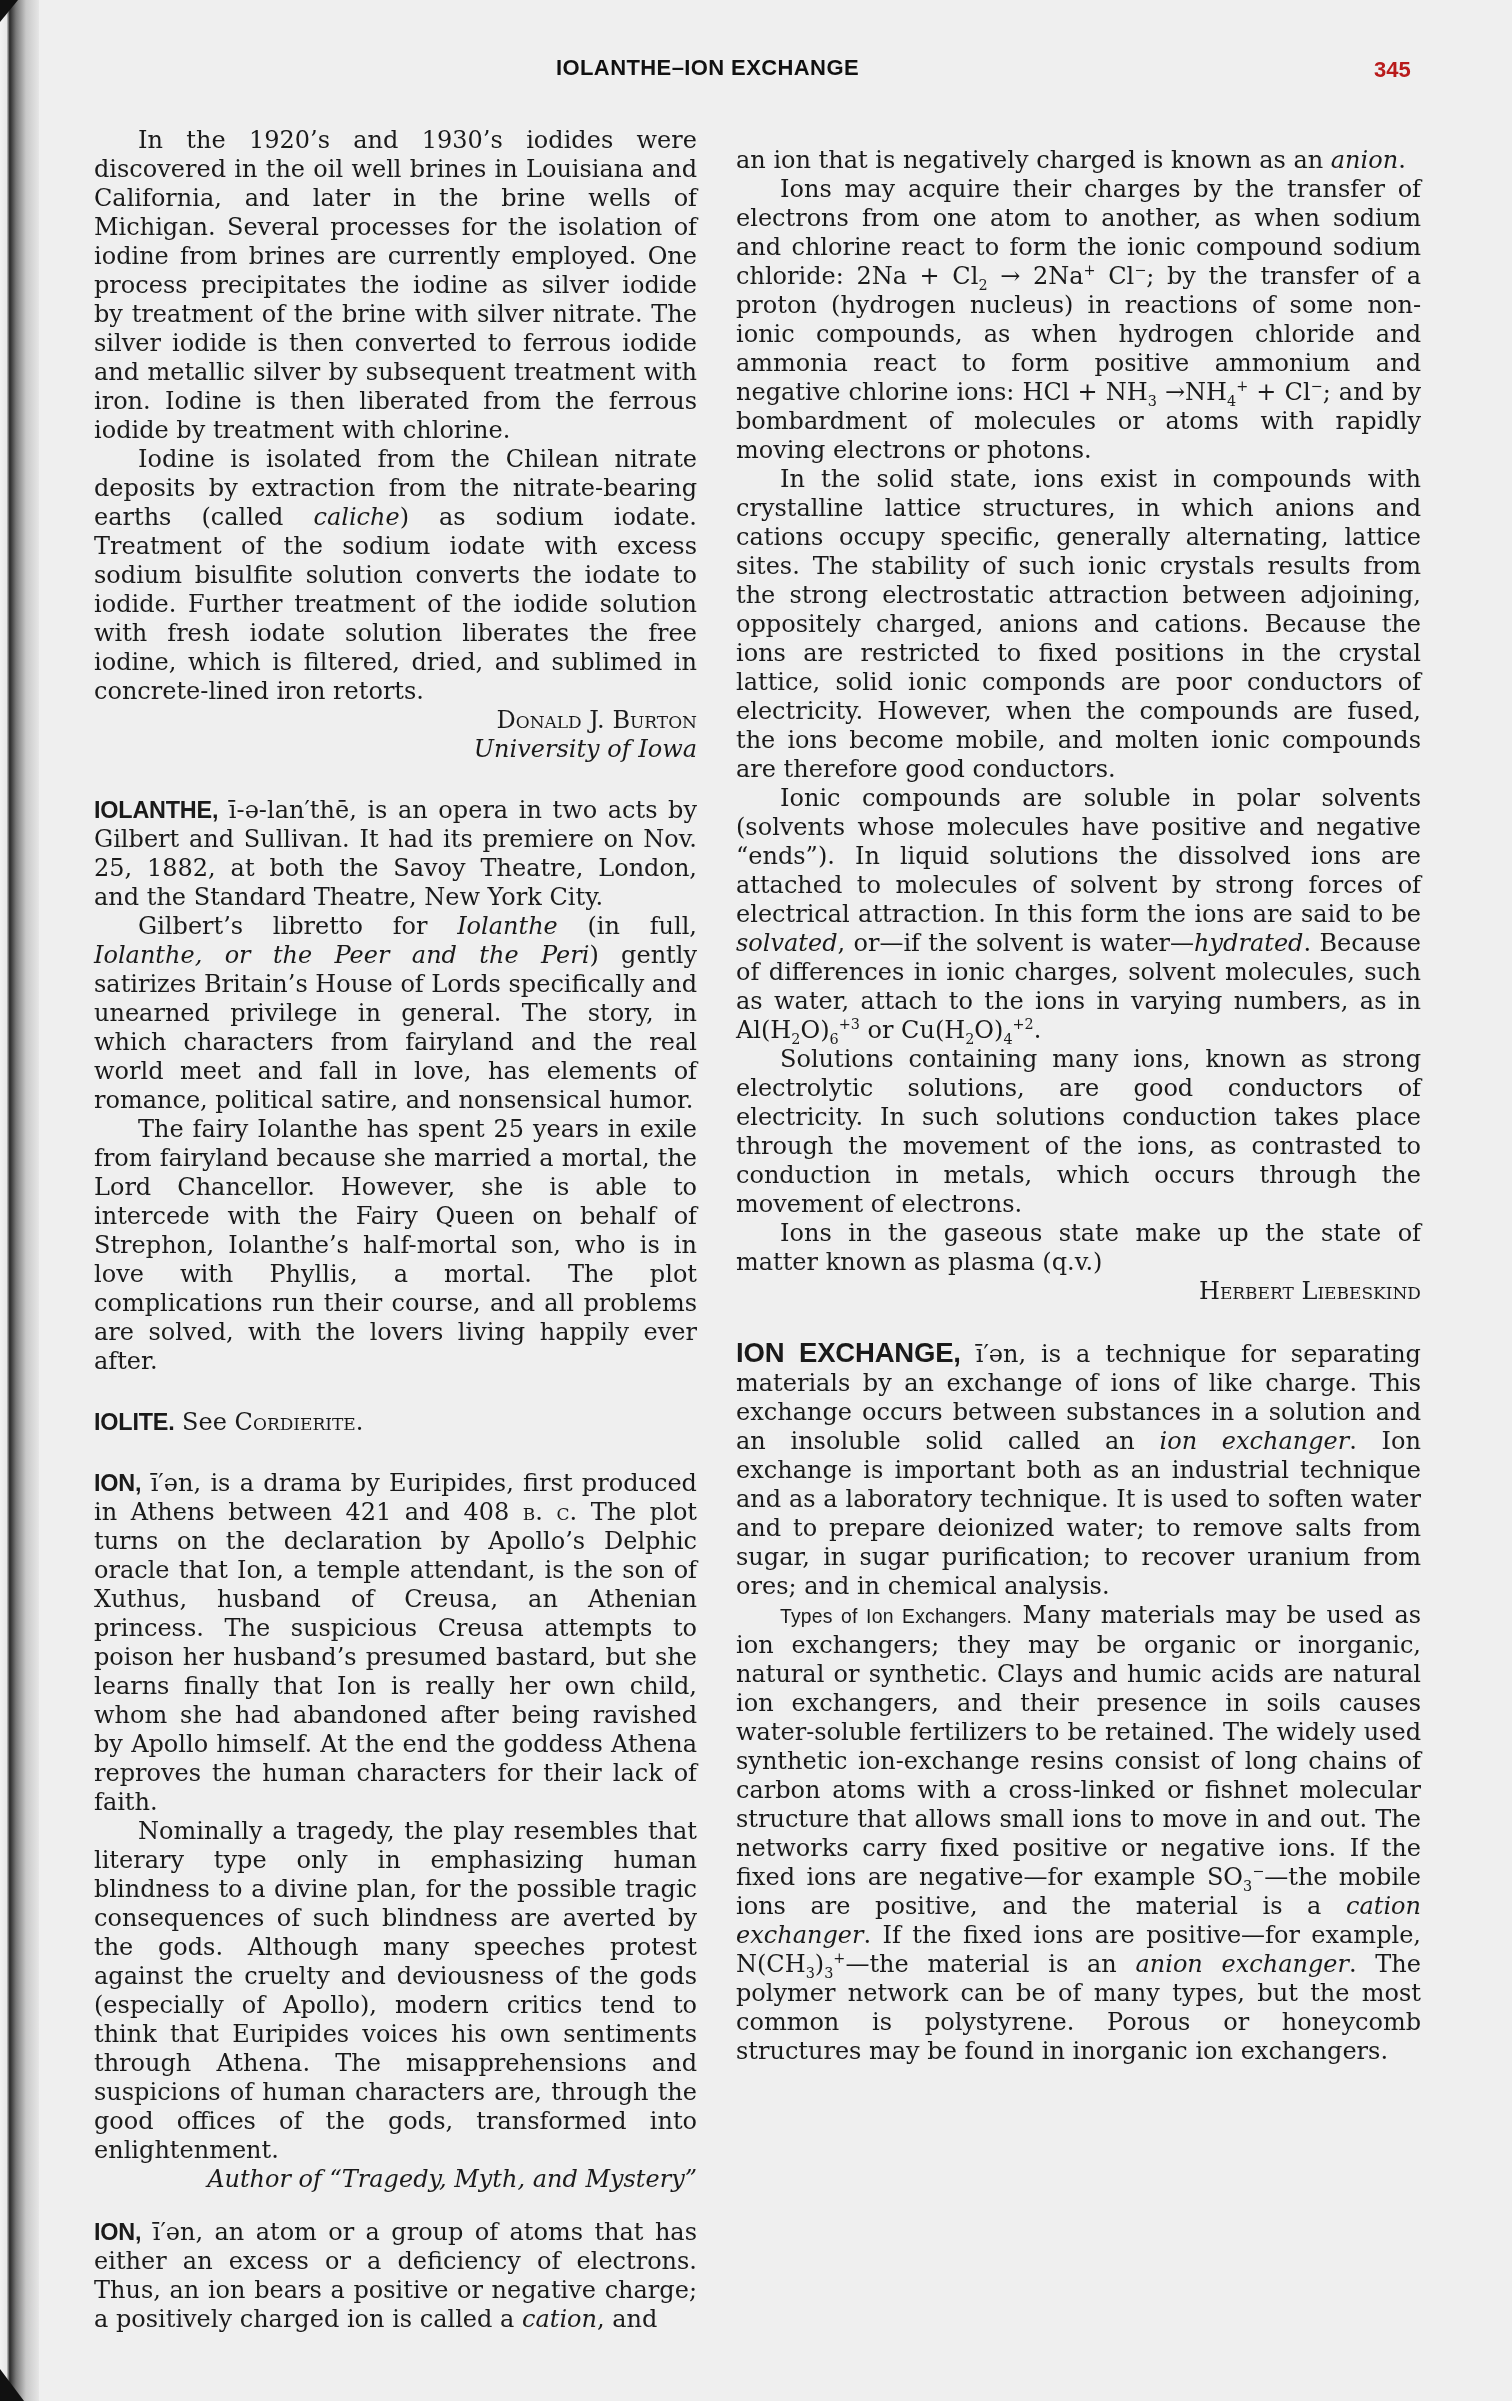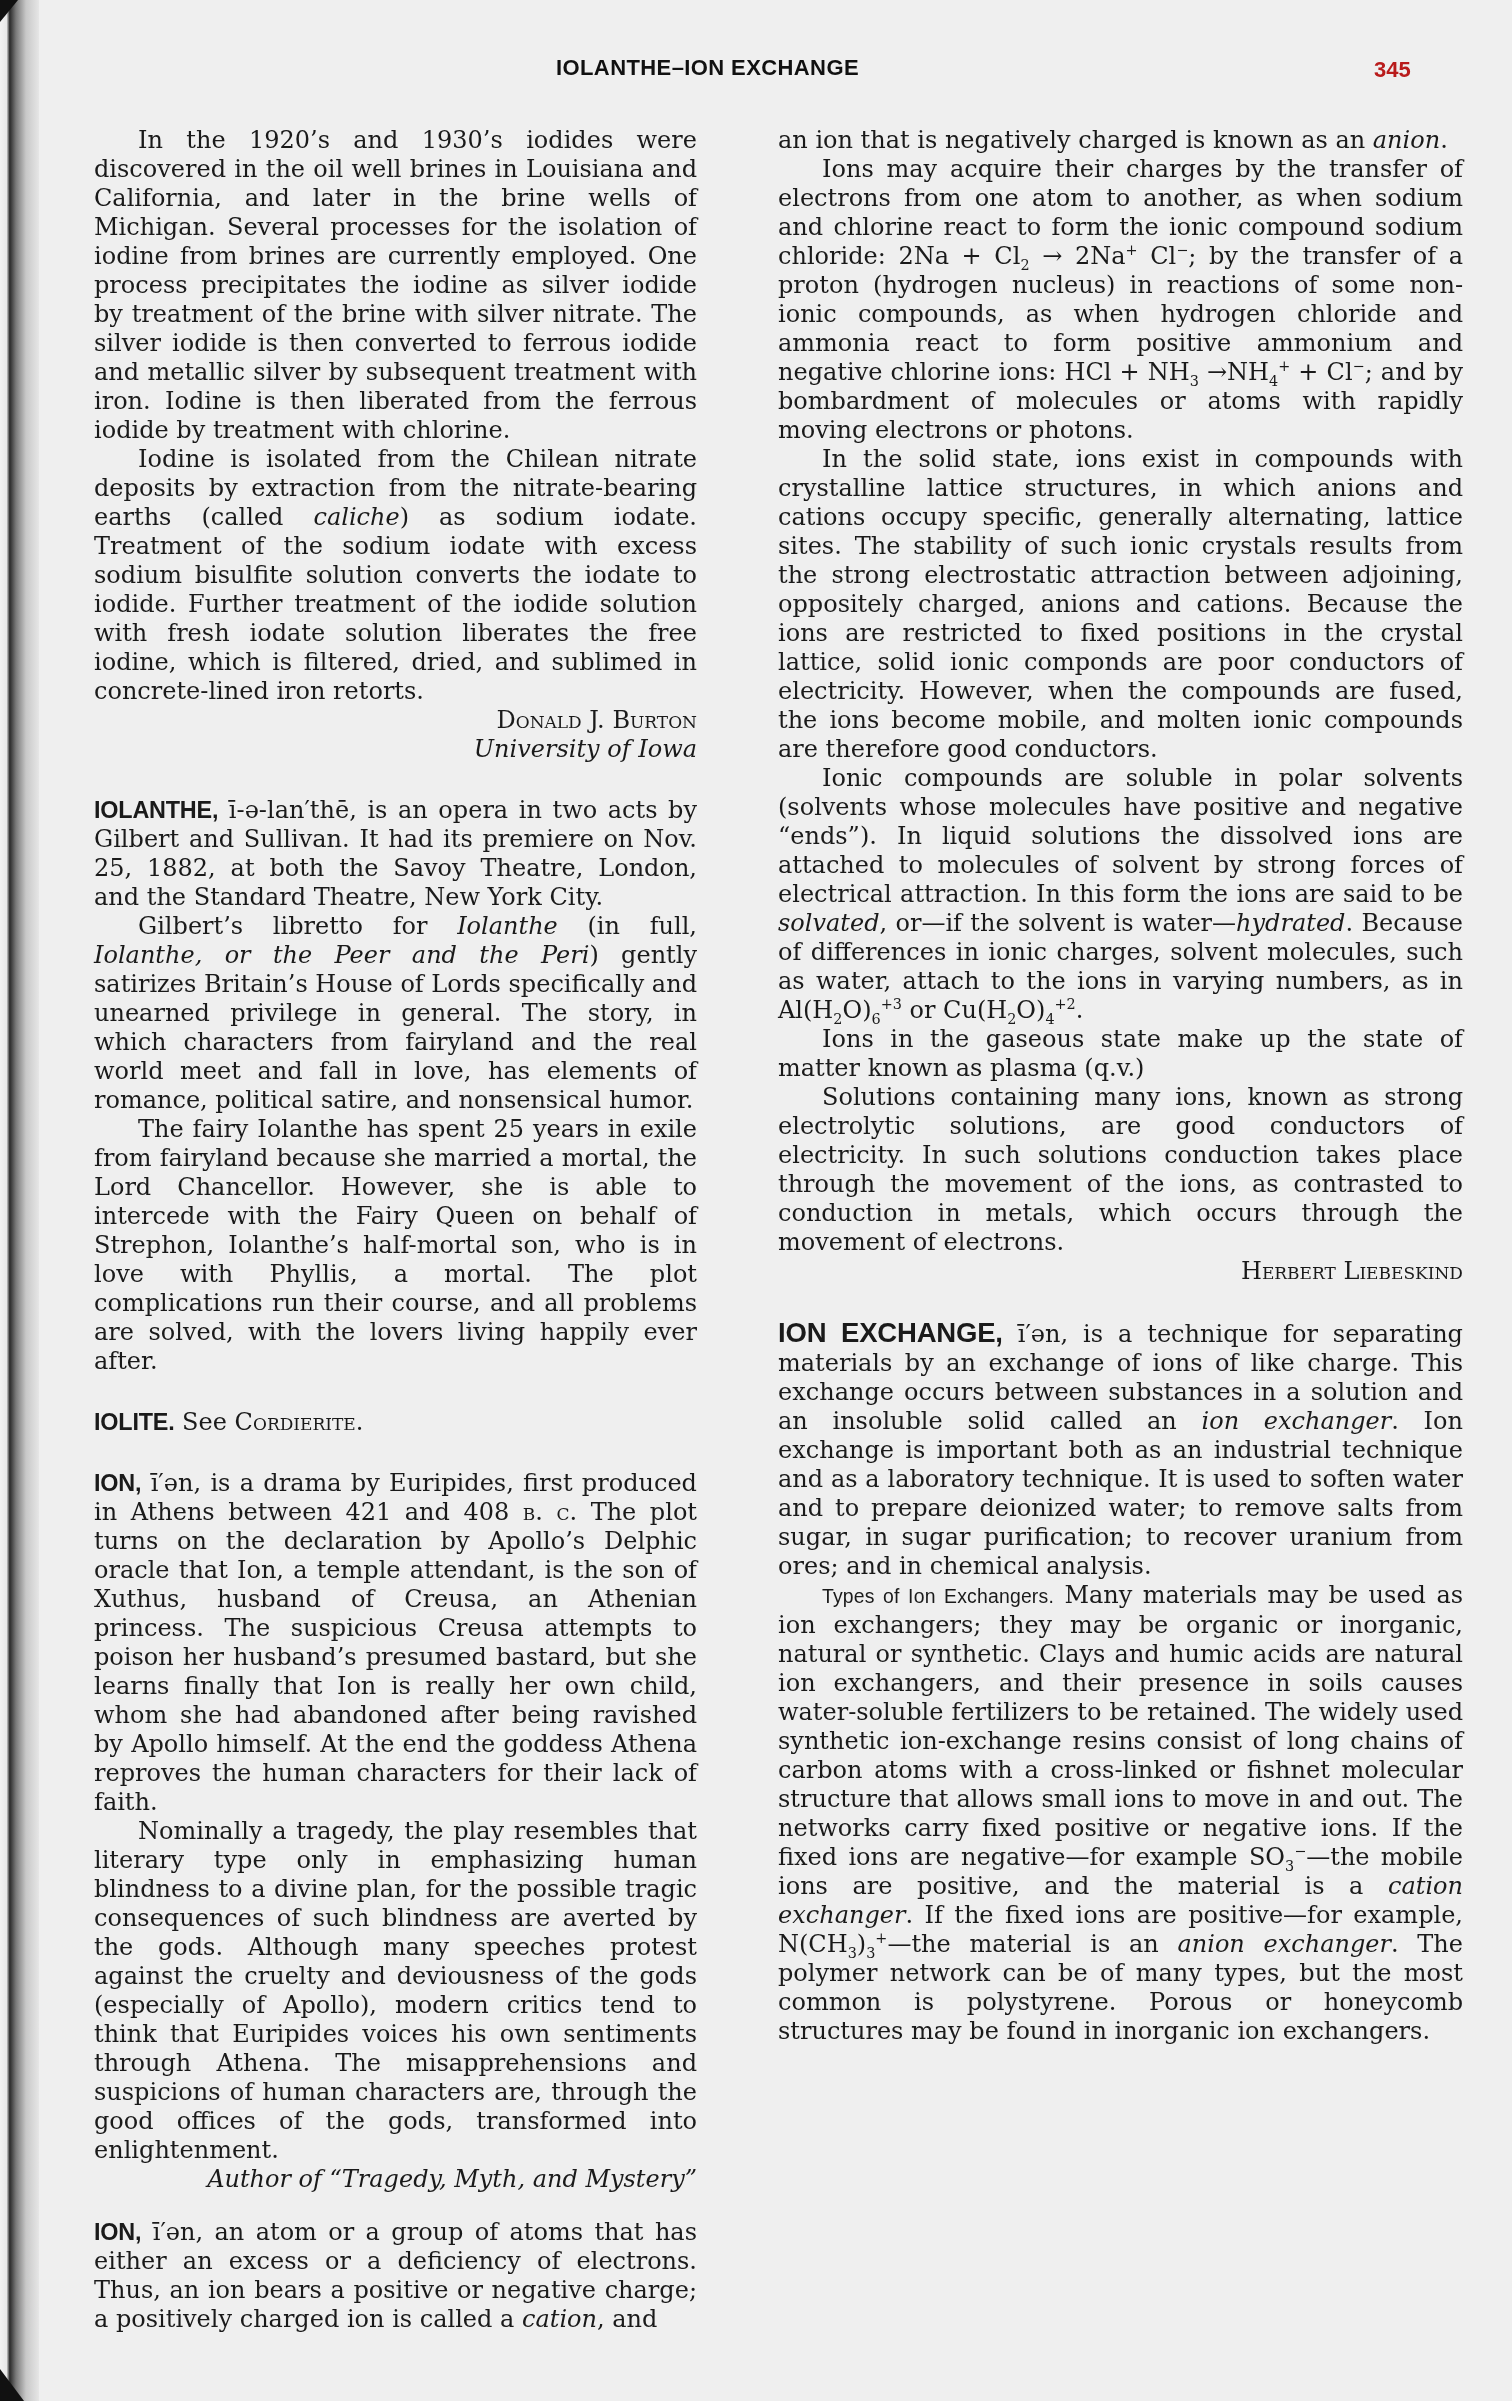--- a/index.html
+++ b/index.html
@@ -30,21 +30,21 @@
     position: absolute; left: 1374px; top: 1.6px;
     font-family: "Liberation Sans", sans-serif; font-weight: bold;
     font-size: 22px; color: #b91c1c;
   }
   .col {
     position: absolute; top: 126px;
     font-size: 24px; line-height: 29px;
     text-align: justify; hyphens: none;
   }
   .col-left { left: 94px; width: 603px; }
-  .col-right { left: 778px; width: 685px; }
+  .col-right { left: 736px; width: 685px; margin-top: 20px; }
   .col p { margin: 0; text-indent: 0; }
   .col p.indent { text-indent: 44px; }
   .entry-head {
     font-family: "Liberation Sans", sans-serif; font-weight: bold;
     font-size: 23.4px; letter-spacing: -0.2px;
   }
   .entry-head.big { font-size: 27.5px; }
   .subhead {
     font-family: "Liberation Sans", sans-serif; font-weight: normal;
     font-size: 19.4px; letter-spacing: 0.2px;
@@ -95,22 +95,22 @@
 
   <div class="gap-s"></div>
   <p><span class="entry-head">ION,</span> <span>ī′ən,</span> <span>an atom or a group of atoms that has either an excess or a deficiency of electrons. Thus, an ion bears a positive or negative charge; a positively charged ion is called a </span><i>cation</i><span>, and</span></p>
 </div>
 
 <div class="col col-right">
   <p><span>an ion that is negatively charged is known as an </span><i>anion</i><span>.</span></p>
   <p class="indent"><span>Ions may acquire their charges by the transfer of electrons from one atom to another, as when sodium and chlorine react to form the ionic compound sodium chloride: 2Na + Cl</span><sub>2</sub><span> → 2Na</span><sup>+</sup><span> Cl</span><sup>−</sup><span>; by the transfer of a proton (hydrogen nucleus) in reactions of some non-ionic compounds, as when hydrogen chloride and ammonia react to form positive ammonium and negative chlorine ions: HCl + NH</span><sub>3</sub><span> →NH</span><sub>4</sub><sup>+</sup><span> + Cl</span><sup>−</sup><span>; and by bombardment of molecules or atoms with rapidly moving electrons or photons.</span></p>
   <p class="indent">In the solid state, ions exist in compounds with crystalline lattice structures, in which anions and cations occupy specific, generally alternating, lattice sites. The stability of such ionic crystals results from the strong electrostatic attraction between adjoining, oppositely charged, anions and cations. Because the ions are restricted to fixed positions in the crystal lattice, solid ionic componds are poor conductors of electricity. However, when the compounds are fused, the ions become mobile, and molten ionic compounds are therefore good conductors.</p>
   <p class="indent"><span>Ionic compounds are soluble in polar solvents (solvents whose molecules have positive and negative “ends”). In liquid solutions the dissolved ions are attached to molecules of solvent by strong forces of electrical attraction. In this form the ions are said to be </span><i>solvated</i><span>, or—if the solvent is water—</span><i>hydrated</i><span>. Because of differences in ionic charges, solvent molecules, such as water, attach to the ions in varying numbers, as in Al(H</span><sub>2</sub><span>O)</span><sub>6</sub><sup>+3</sup><span> or Cu(H</span><sub>2</sub><span>O)</span><sub>4</sub><sup>+2</sup><span>.</span></p>
+  <p class="indent">Solutions containing many ions, known as strong electrolytic solutions, are good conductors of electricity. In such solutions conduction takes place through the movement of the ions, as contrasted to conduction in metals, which occurs through the movement of electrons.</p>
   <p class="indent">Ions in the gaseous state make up the state of matter known as plasma (q.v.)</p>
-  <p class="indent">Solutions containing many ions, known as strong electrolytic solutions, are good conductors of electricity. In such solutions conduction takes place through the movement of the ions, as contrasted to conduction in metals, which occurs through the movement of electrons.</p>
   <div class="sig">
     <div class="name">Herbert Liebeskind</div>
   </div>
 
   <div class="gap-m"></div>
   <p><span class="entry-head big">ION EXCHANGE,</span> <span>ī′ən,</span> <span>is a technique for separating materials by an exchange of ions of like charge. This exchange occurs between substances in a solution and an insoluble solid called an </span><i>ion exchanger</i><span>. Ion exchange is important both as an industrial technique and as a laboratory technique. It is used to soften water and to prepare deionized water; to remove salts from sugar, in sugar purification; to recover uranium from ores; and in chemical analysis.</span></p>
   <p class="indent"><span class="subhead">Types of Ion Exchangers.</span> <span>Many materials may be used as ion exchangers; they may be organic or inorganic, natural or synthetic. Clays and humic acids are natural ion exchangers, and their presence in soils causes water-soluble fertilizers to be retained. The widely used synthetic ion-exchange resins consist of long chains of carbon atoms with a cross-linked or fishnet molecular structure that allows small ions to move in and out. The networks carry fixed positive or negative ions. If the fixed ions are negative—for example SO</span><sub>3</sub><sup>−</sup><span>—the mobile ions are positive, and the material is a </span><i>cation exchanger</i><span>. If the fixed ions are positive—for example, N(CH</span><sub>3</sub><span>)</span><sub>3</sub><sup>+</sup><span>—the material is an </span><i>anion exchanger</i><span>. The polymer network can be of many types, but the most common is polystyrene. Porous or honeycomb structures may be found in inorganic ion exchangers.</span></p>
 </div>
 
 

